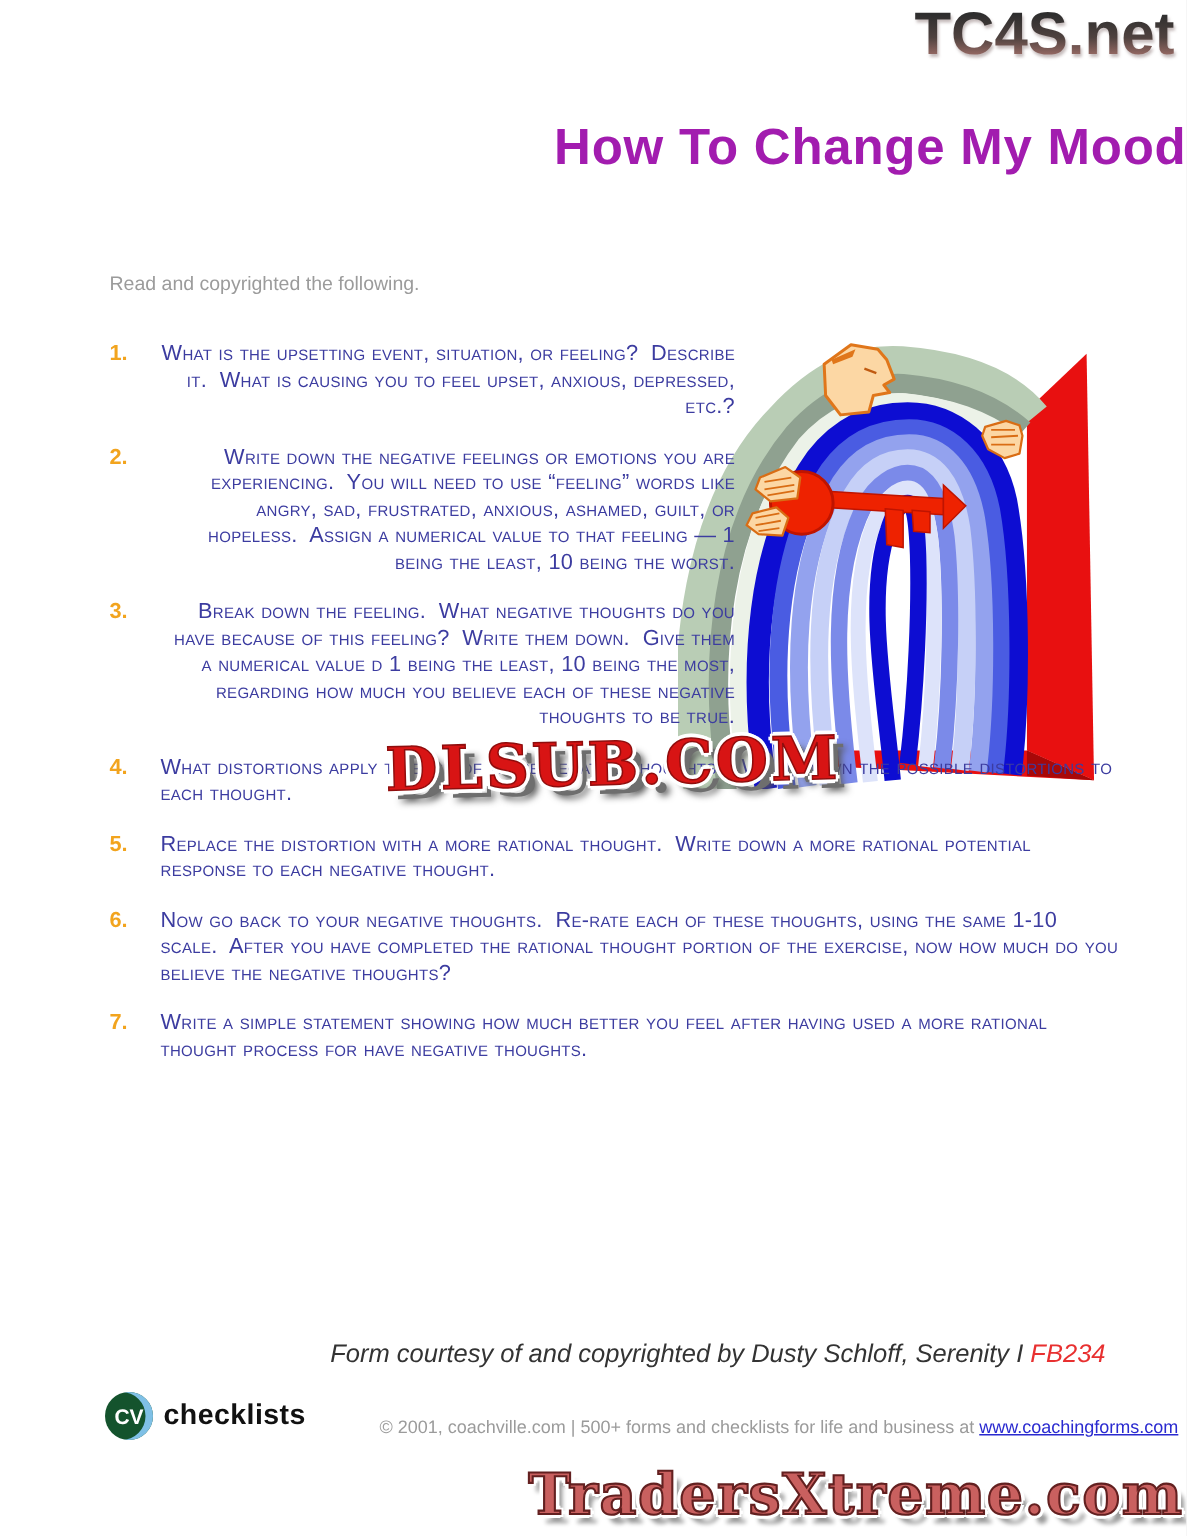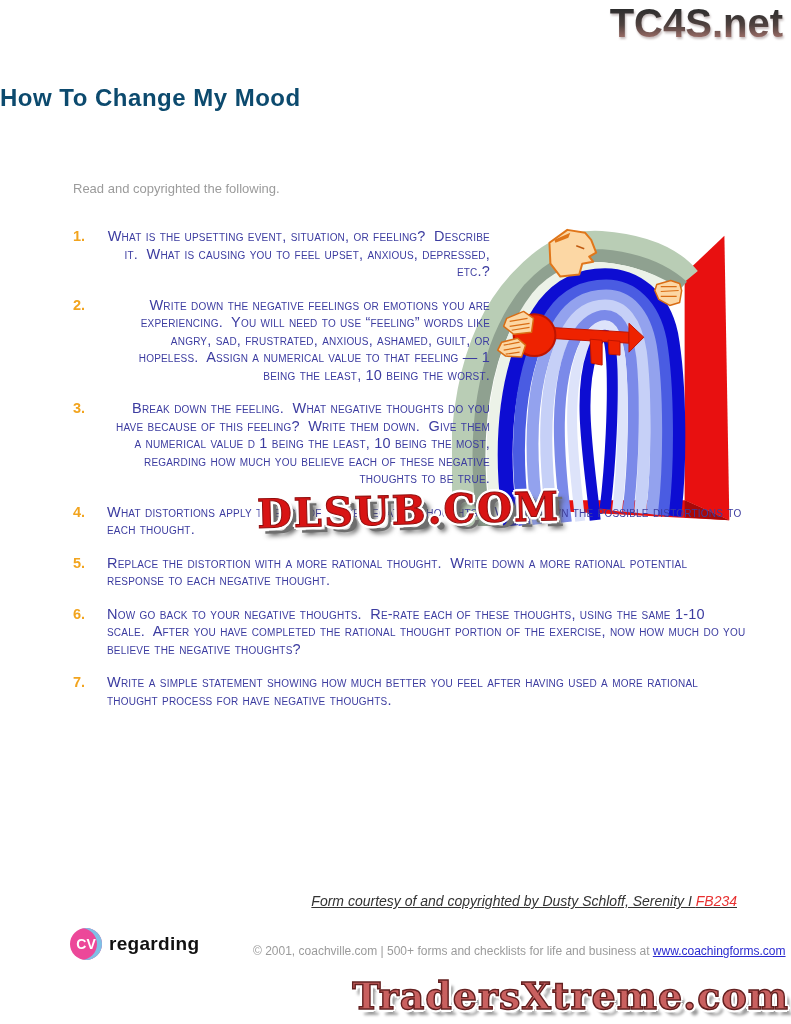--- a/index.html
+++ b/index.html
@@ -9,22 +9,22 @@
   
   .tc4s {
     position:absolute; top:2px; right:8px;
     font:bold 40px/1.05 "Liberation Sans", sans-serif; letter-spacing:0px;
     background:linear-gradient(180deg,#2e2e2e 18%, #4f423f 55%, #a2706a 88%);
     -webkit-background-clip:text; background-clip:text; color:transparent;
     filter:drop-shadow(1px 2px 1px rgba(90,60,60,0.35));
   }
 
   .title {
-    position:absolute; top:76px; left:0; width:100%; text-align:left;
-    font-weight:bold; font-size:24px; line-height:44px; color:#0c4a6e;
+    position:absolute; top:76px; left:0; width:100%; text-align:right;
+    font-weight:bold; font-size:34px; line-height:44px; color:#a21caf;
     letter-spacing:0.5px;
   }
 
   .instruction { position:absolute; top:181px; left:73px; font-size:13px; color:#9b9b9b; }
 
   
   .list { position:absolute; top:228px; left:73px; width:676px; list-style:none; }
   .list li { display:flex; margin-bottom:16px; }
   .num {
     flex:0 0 34px; font-weight:bold; font-size:14.5px; line-height:17.5px;
@@ -43,27 +43,27 @@
     position:absolute; left:257px; top:486px;
     font:bold 40px "DejaVu Serif", serif; letter-spacing:2px;
     color:#d81414; transform:rotate(-1.5deg);
     -webkit-text-stroke:1px #8f0d0d;
     text-shadow:
       -3px 0 0 #ffffff, 3px 0 0 #ffffff, 0 -3px 0 #ffffff, 0 3px 0 #ffffff,
       -2px -2px 0 #ffffff, 2px -2px 0 #ffffff, -2px 2px 0 #ffffff, 2px 2px 0 #ffffff,
       6px 6px 0 #6e6e6e, 8px 8px 5px #555555;
   }
 
-  .credit { position:absolute; top:893px; right:54px; font-style:italic; font-size:14px; color:#333333;text-decoration:underline; }
+  .credit { position:absolute; top:893px; right:54px; font-style:italic; font-size:17px; color:#333333; }
   .credit .code { color:#e83030; font-style:italic; }
 
   .brand { position:absolute; left:70px; top:928px; display:flex; align-items:center; gap:7px; }
   .logo-circle {
     width:32px; height:32px; border-radius:50%;
-    background:#ec4899; box-shadow:inset -5px 0 0 0 #7fc0e6;
+    background:#14532d; box-shadow:inset -5px 0 0 0 #7fc0e6;
     display:flex; align-items:center; justify-content:center;
     color:#ffffff; font-weight:bold; font-size:14px; letter-spacing:0;
   }
   .brand-name { font-weight:bold; font-size:19px; color:#111111; letter-spacing:0.3px; }
 
   .copyright { position:absolute; left:253px; top:944px; font-size:12px; color:#9b9b9b; }
   .copyright a { color:#2a2ad0; text-decoration:underline; }
 
   
   .traders {
@@ -160,21 +160,21 @@
   </ol>
 
   <div class="dlsub">DLSUB.COM</div>
 
   <div class="credit">
     <span>Form courtesy of and copyrighted by Dusty Schloff, Serenity I </span><span class="code">FB234</span>
   </div>
 
   <div class="brand">
     <span class="logo-circle">CV</span>
-    <span class="brand-name">regarding</span>
+    <span class="brand-name">checklists</span>
   </div>
 
   <div class="copyright">
     <span>© 2001, coachville.com | 500+ forms and checklists for life and business at </span><a href="#">www.coachingforms.com</a>
   </div>
 
   <div class="traders">TradersXtreme.com</div>
 
 </div>
 

